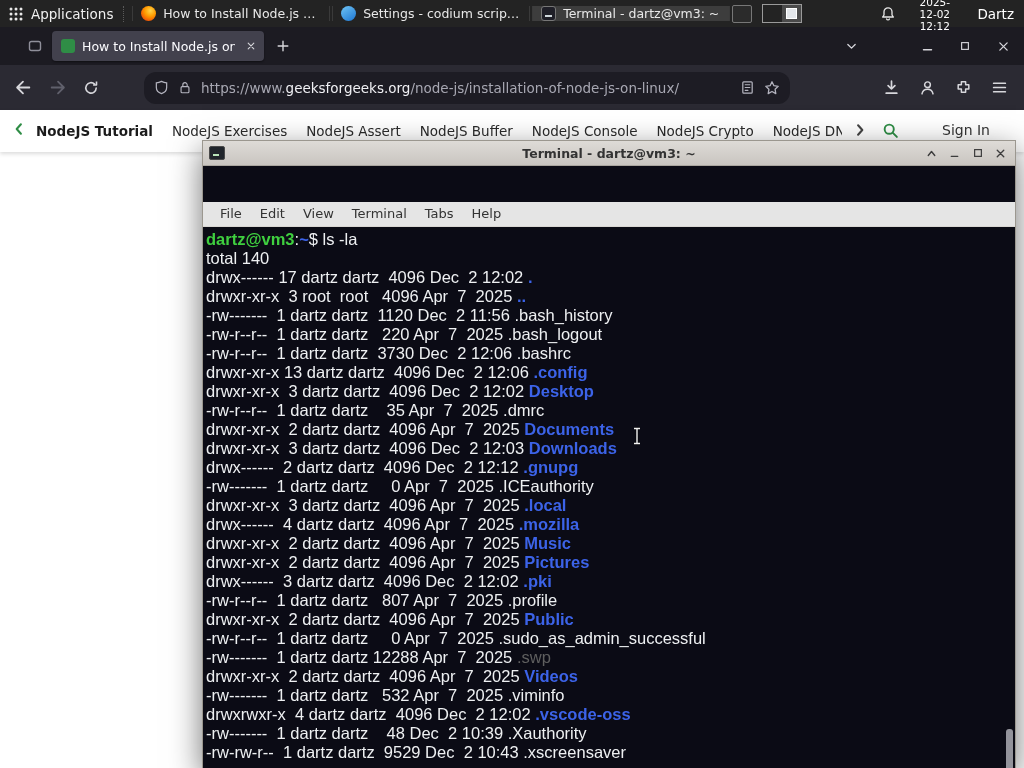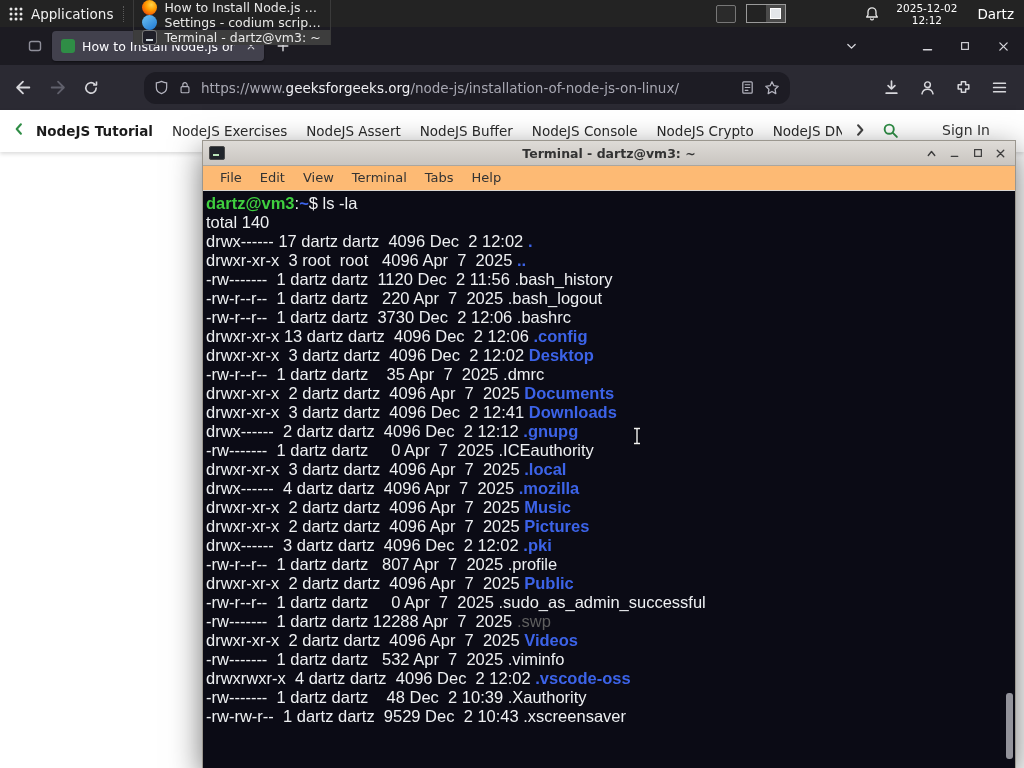--- a/index.html
+++ b/index.html
@@ -6,21 +6,21 @@
   html,body { width:1024px; height:768px; overflow:hidden; background:#000;
               font-family:"DejaVu Sans", sans-serif; }
   .screen { position:relative; width:1024px; height:768px; background:#fff; overflow:hidden; }
 
   
   .panel { position:absolute; top:0; left:0; width:1024px; height:27px; background:#232323;
            display:flex; align-items:center; color:#fff; z-index:40; }
   .app-menu { display:flex; align-items:center; gap:7px; padding:0 10px 0 8px; height:100%; cursor:default; }
   .app-menu span { font-size:13.5px; color:#f0f0f0; }
   .panel-sep { width:6px; height:16px; border-left:1px dotted #5a5a5a; margin:0 4px 0 0; }
-  .taskbar { display:flex; height:100%; align-items:flex-end;flex-direction:column; }
+  .taskbar { display:flex; height:100%; align-items:center; }
   .task { display:flex; align-items:center; gap:7px; width:198px; padding:0 8px; margin-right:2px;
           border-left:1px solid #3a3a3a; border-right:1px solid #3a3a3a; }
   .task.active { background:#3d3d3d; }
   .ticon { width:15px; height:15px; flex:0 0 15px; }
   .firefox-icon { border-radius:50%;
         background:radial-gradient(circle at 62% 32%, #ffd54a 0%, #ff9c00 40%, #f25c05 72%, #c23a02 100%); }
   .codium-icon { border-radius:50%; background:linear-gradient(145deg,#6fc4f5,#1d76d2); }
   .terminal-mini-icon { border-radius:3px; background:#1f1f28; border:1px solid #777; position:relative; }
   .terminal-mini-icon::after { content:""; position:absolute; left:3px; bottom:3px; width:7px; height:2px; background:#cfd8dc; }
   .tlabel { font-size:12.5px; color:#e8e8e8; white-space:nowrap; overflow:hidden; text-overflow:ellipsis; }
@@ -77,22 +77,22 @@
           background:#0b0b15; border:1px solid #9b978f; border-bottom:none;
           box-shadow:0 10px 30px rgba(0,0,0,.55); }
   .term-titlebar { height:25px; background:linear-gradient(#dedbd7,#c9c5c0); border-bottom:1px solid #aaa69f;
                    display:flex; align-items:center; position:relative; }
   .term-title { position:absolute; left:0; right:0; text-align:center; font-size:12.5px; font-weight:bold; color:#333; }
   .term-app-icon { margin-left:6px; width:16px; height:14px; background:#21252b; border-radius:2px;
                    border:1px solid #4a4a4a; position:relative; z-index:1; }
   .term-app-icon::after { content:""; position:absolute; left:3px; bottom:3px; width:6px; height:2px; background:#b9e4b9; }
   .tb-btns { margin-left:auto; display:flex; gap:6px; padding-right:6px; position:relative; z-index:1; }
   .tb-btn { width:17px; height:17px; display:flex; align-items:center; justify-content:center; }
-  .term-menubar { height:25px; background:#fdba74; border-bottom:1px solid #dad7d3;
-                  display:flex; align-items:center; font-size:13px; color:#333; padding-left:8px; }
+  .term-menubar { height:25px; background:#e5e5e5; border-bottom:1px solid #dad7d3;
+                  display:flex; align-items:center; font-size:13px; color:#333; padding-left:8px;margin-top:36px; }
   .menu-item { padding:0 9px; line-height:24px; }
   .term-body { position:relative; height:576px; background:#0b0b15; overflow:hidden;
                font-family:Liberation Sans, sans-serif; font-size:16.5px; line-height:19px;
                color:#eef0f2; padding:3px 0 0 3px; }
   .tline { white-space:pre; height:19px; }
   .t-green { color:#3fcf3f; font-weight:bold; }
   .t-blue, .tdir { color:#3c63e8; font-weight:bold; }
   .tdim { color:#5f5f5f; }
   .term-scroll { position:absolute; top:0; right:0; width:12px; height:100%; }
   .term-thumb { position:absolute; right:2px; bottom:8px; width:7px; height:66px; background:#93939b; border-radius:3px; }
@@ -336,21 +336,21 @@
       <div>
           <div class="tline"><span>drwx------ 17 dartz dartz  4096 Dec  2 12:02 </span><span class="tdir">.</span></div>
           <div class="tline"><span>drwxr-xr-x  3 root  root   4096 Apr  7  2025 </span><span class="tdir">..</span></div>
           <div class="tline"><span>-rw-------  1 dartz dartz  1120 Dec  2 11:56 </span><span>.bash_history</span></div>
           <div class="tline"><span>-rw-r--r--  1 dartz dartz   220 Apr  7  2025 </span><span>.bash_logout</span></div>
           <div class="tline"><span>-rw-r--r--  1 dartz dartz  3730 Dec  2 12:06 </span><span>.bashrc</span></div>
           <div class="tline"><span>drwxr-xr-x 13 dartz dartz  4096 Dec  2 12:06 </span><span class="tdir">.config</span></div>
           <div class="tline"><span>drwxr-xr-x  3 dartz dartz  4096 Dec  2 12:02 </span><span class="tdir">Desktop</span></div>
           <div class="tline"><span>-rw-r--r--  1 dartz dartz    35 Apr  7  2025 </span><span>.dmrc</span></div>
           <div class="tline"><span>drwxr-xr-x  2 dartz dartz  4096 Apr  7  2025 </span><span class="tdir">Documents</span></div>
-          <div class="tline"><span>drwxr-xr-x  3 dartz dartz  4096 Dec  2 12:41 </span><span class="tdir">Downloads</span></div>
+          <div class="tline"><span>drwxr-xr-x  3 dartz dartz  4096 Dec  2 12:03 </span><span class="tdir">Downloads</span></div>
           <div class="tline"><span>drwx------  2 dartz dartz  4096 Dec  2 12:12 </span><span class="tdir">.gnupg</span></div>
           <div class="tline"><span>-rw-------  1 dartz dartz     0 Apr  7  2025 </span><span>.ICEauthority</span></div>
           <div class="tline"><span>drwxr-xr-x  3 dartz dartz  4096 Apr  7  2025 </span><span class="tdir">.local</span></div>
           <div class="tline"><span>drwx------  4 dartz dartz  4096 Apr  7  2025 </span><span class="tdir">.mozilla</span></div>
           <div class="tline"><span>drwxr-xr-x  2 dartz dartz  4096 Apr  7  2025 </span><span class="tdir">Music</span></div>
           <div class="tline"><span>drwxr-xr-x  2 dartz dartz  4096 Apr  7  2025 </span><span class="tdir">Pictures</span></div>
           <div class="tline"><span>drwx------  3 dartz dartz  4096 Dec  2 12:02 </span><span class="tdir">.pki</span></div>
           <div class="tline"><span>-rw-r--r--  1 dartz dartz   807 Apr  7  2025 </span><span>.profile</span></div>
           <div class="tline"><span>drwxr-xr-x  2 dartz dartz  4096 Apr  7  2025 </span><span class="tdir">Public</span></div>
           <div class="tline"><span>-rw-r--r--  1 dartz dartz     0 Apr  7  2025 </span><span>.sudo_as_admin_successful</span></div>

